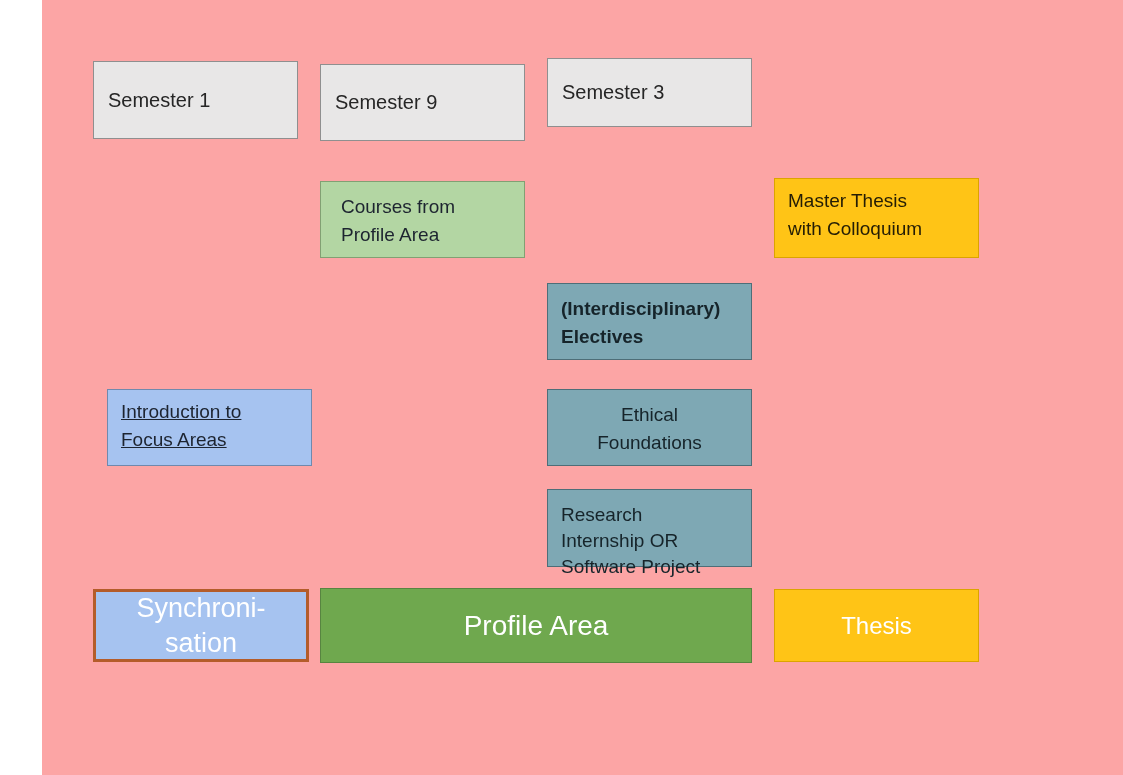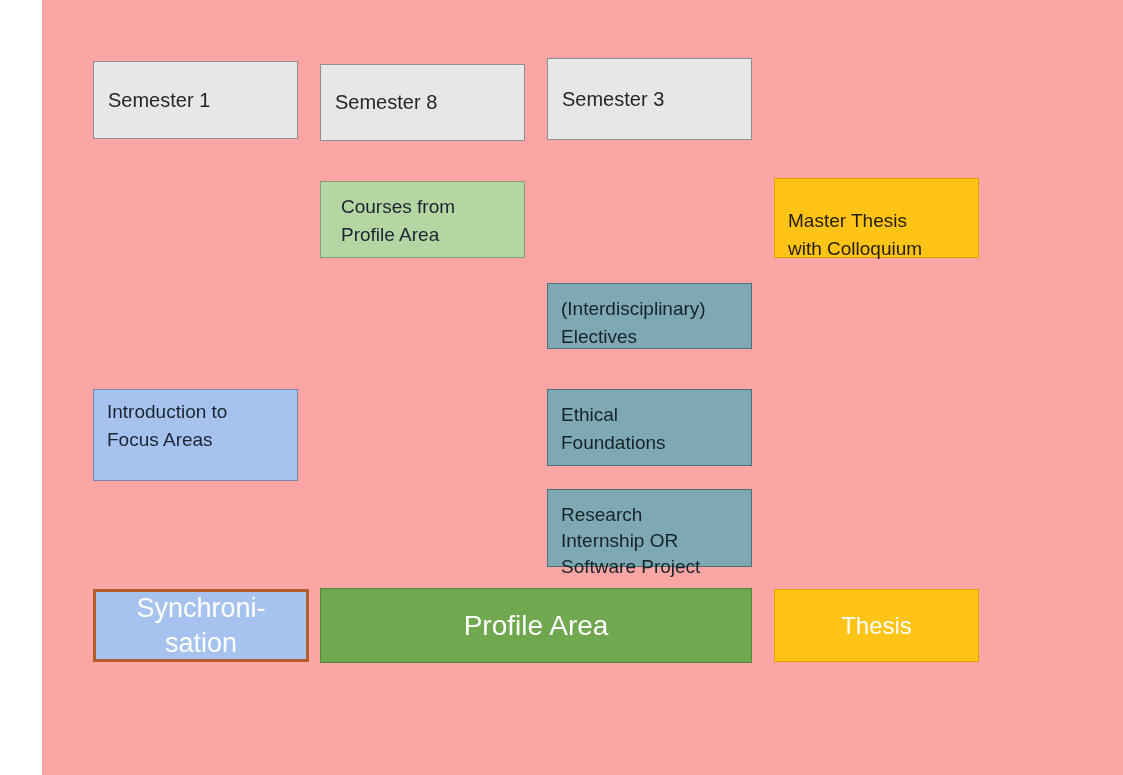--- a/index.html
+++ b/index.html
@@ -39,42 +39,42 @@
     display:flex;align-items:center;justify-content:center;
     text-align:center;color:#ffffff;
   }
   .sync  {background:#a6c3f0;border:3px solid #b45c2a;font-size:27px;line-height:35px;}
   .pgreen{background:#6fa84e;border:1px solid #578540;font-size:28px;}
   .pgold {background:#ffc416;border:1px solid #dba400;font-size:24px;}
 
   
   #sem1{left:51px;top:61px;width:205px;height:78px;}
   #sem2{left:278px;top:64px;width:205px;height:77px;}
-  #sem3{left:505px;top:58px;width:205px;height:82px;}
+  #sem3{left:505px;top:58px;width:205px;height:69px;}
   #sem4{left:732px;top:63px;width:205px;height:79px;}
 
   #foundation{left:51px;top:181px;width:205px;height:180px;}
-  #intro{left:51px;top:389px;width:205px;height:92px;}
+  #intro{left:65px;top:389px;width:205px;height:77px;text-decoration:underline;}
   #coursesprofile{left:278px;top:181px;width:205px;height:77px;padding-top:11px;padding-left:20px;}
-  #electives{left:505px;top:283px;width:205px;height:66px;padding-top:11px;}
-  #ethical{left:505px;top:389px;width:205px;height:77px;padding-top:11px;}
+  #electives{left:505px;top:283px;width:205px;height:77px;padding-top:11px;font-weight:bold;}
+  #ethical{left:505px;top:389px;width:205px;height:77px;padding-top:11px;text-align:center;}
   #research{left:505px;top:489px;width:205px;height:78px;padding-top:12px;line-height:26px;}
-  #masterthesis{left:732px;top:178px;width:205px;height:80px;padding-top:28px;}
+  #masterthesis{left:732px;top:178px;width:205px;height:80px;padding-top:8px;}
 
   #sync{left:51px;top:589px;width:216px;height:73px;}
   #parea{left:278px;top:588px;width:432px;height:75px;}
   #thesis{left:732px;top:589px;width:205px;height:73px;}
 </style>
 </head>
 <body>
 
 <div class="slide">
 
   <div class="box hdr" id="sem1">Semester 1</div>
-  <div class="box hdr" id="sem2">Semester 8</div>
+  <div class="box hdr" id="sem2">Semester 9</div>
   <div class="box hdr" id="sem3">Semester 3</div>
 
   <div class="box body-box blue" id="intro">Introduction to
 Focus Areas</div>
 
   <div class="box body-box lgreen" id="coursesprofile">Courses from
 Profile Area</div>
 
   <div class="box body-box teal" id="electives">(Interdisciplinary)
 Electives</div>

